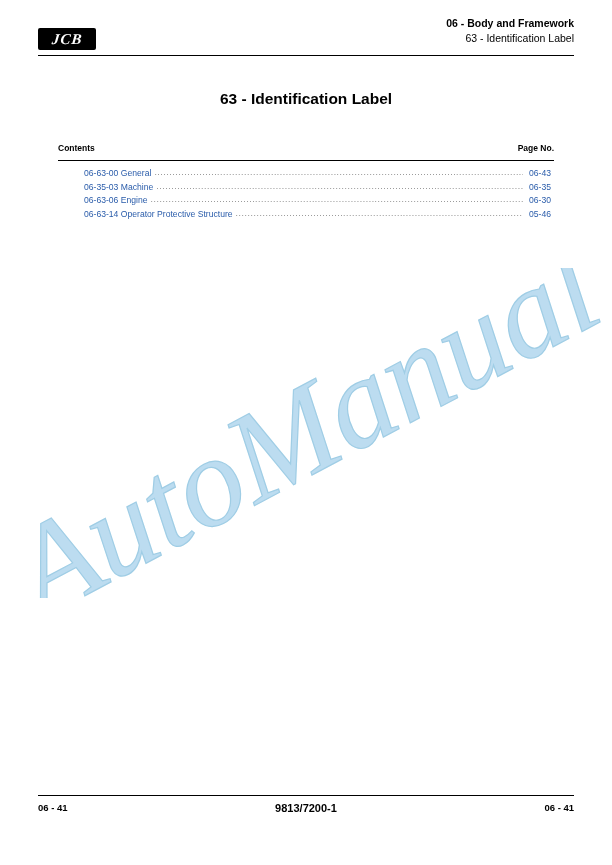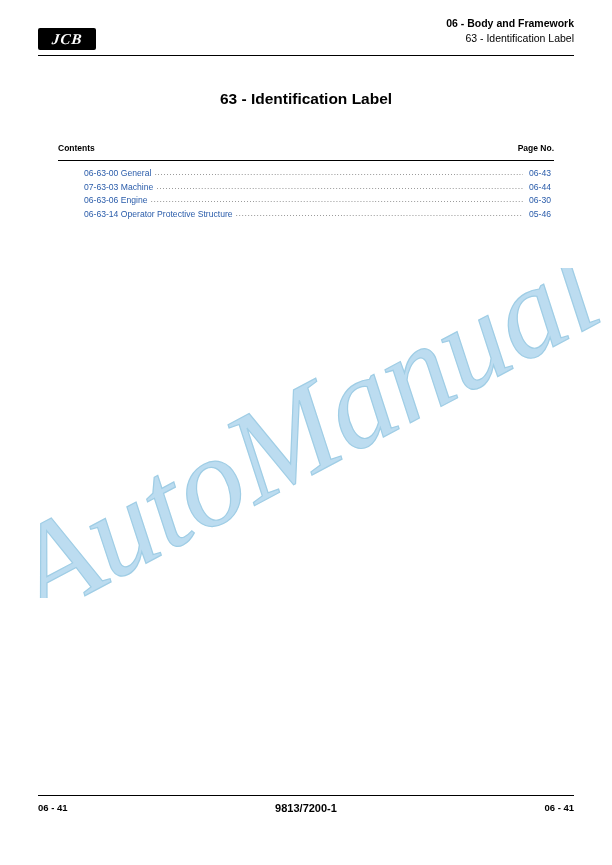--- a/index.html
+++ b/index.html
@@ -214,23 +214,23 @@
 
   <div class="toc">
 
     <div class="toc-item">
       <span class="toc-label">06-63-00  General</span>
       <span class="toc-leader">...........................................................................................................................................................</span>
       <span class="toc-page">06-43</span>
     </div>
 
     <div class="toc-item">
-      <span class="toc-label">07-63-03  Machine</span>
-      <span class="toc-leader">...........................................................................................................................................................</span>
-      <span class="toc-page">06-44</span>
+      <span class="toc-label">06-35-03  Machine</span>
+      <span class="toc-leader">...........................................................................................................................................................</span>
+      <span class="toc-page">06-35</span>
     </div>
 
     <div class="toc-item">
       <span class="toc-label">06-63-06  Engine</span>
       <span class="toc-leader">...........................................................................................................................................................</span>
       <span class="toc-page">06-30</span>
     </div>
 
     <div class="toc-item">
       <span class="toc-label">06-63-14  Operator Protective Structure</span>

